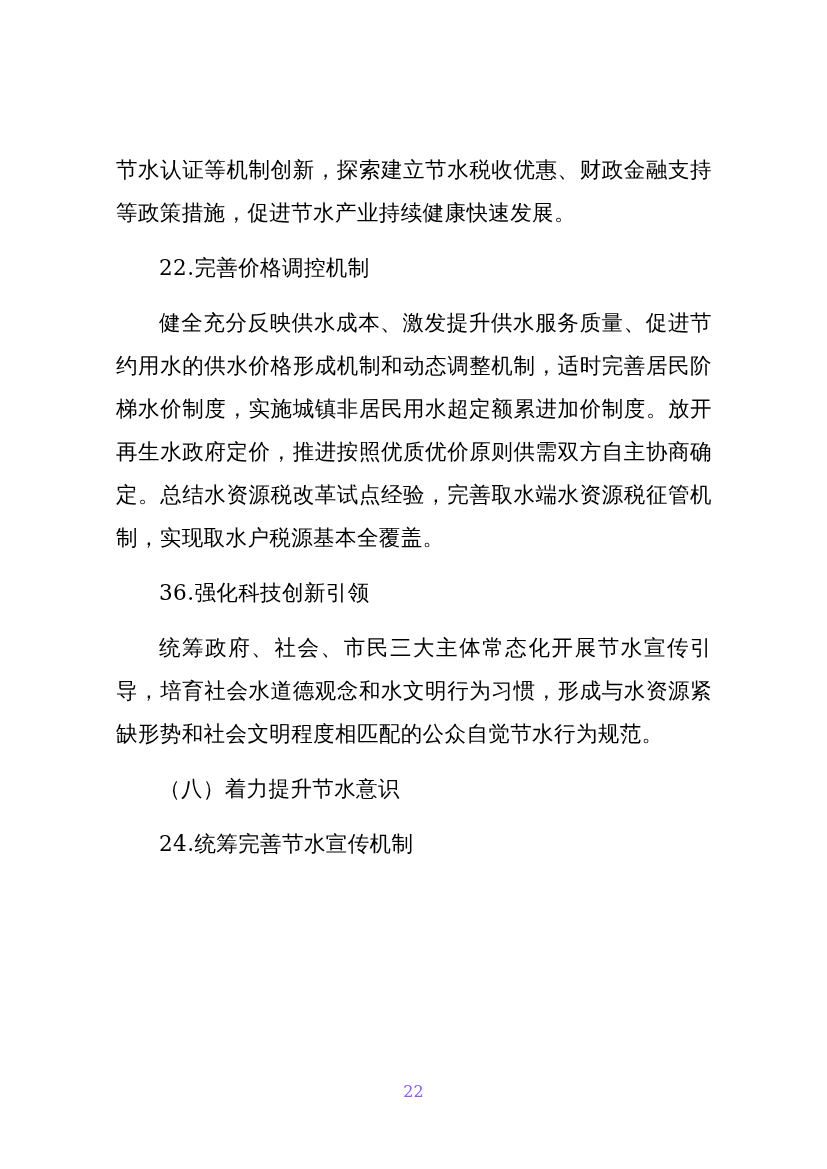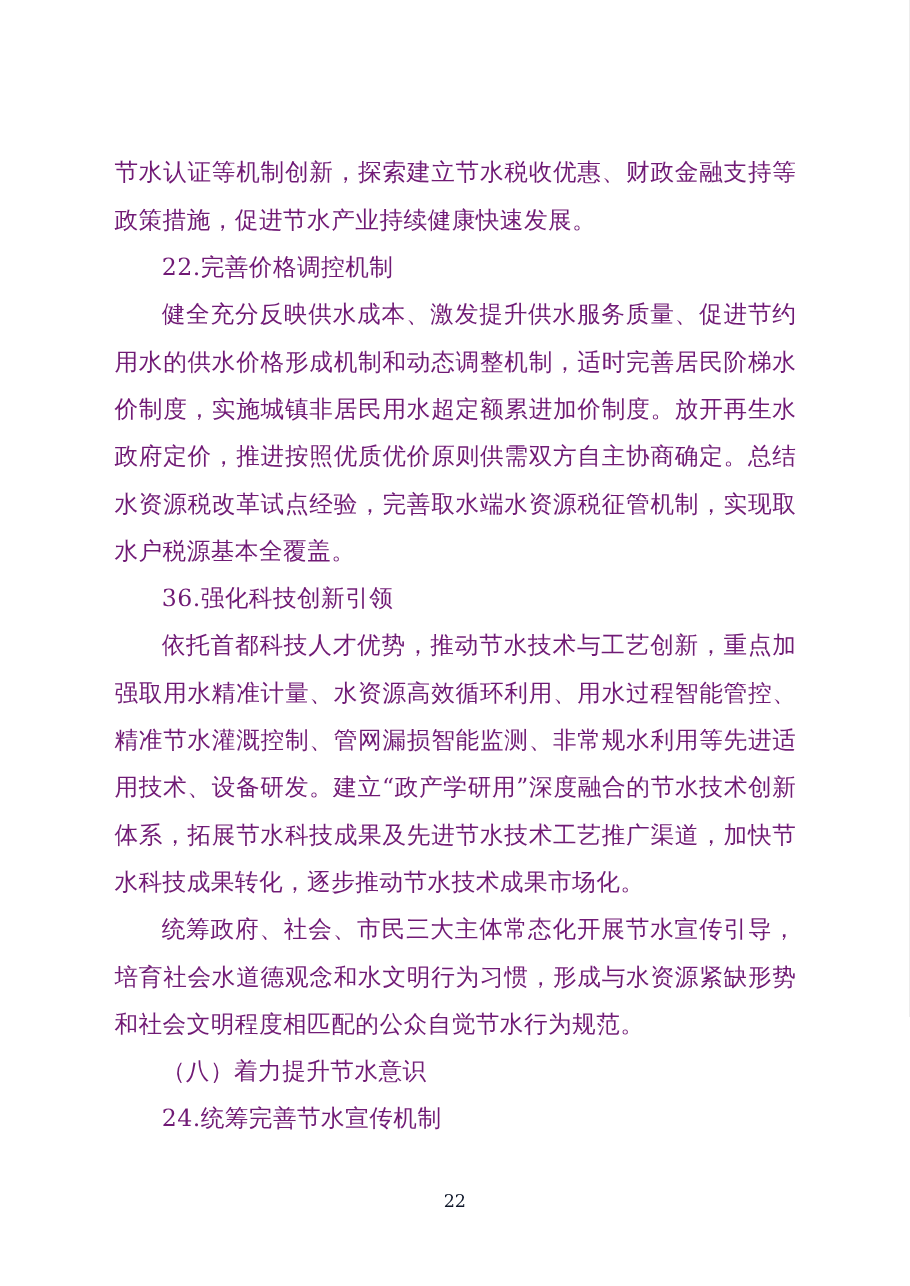--- a/index.html
+++ b/index.html
@@ -19,53 +19,52 @@
   .content {
     position: absolute;
     left: 104px;
     top: 136px;
     width: 620px;
   }
   .para {
     font-family: "DejaVu Serif", "Liberation Serif", serif;
     font-size: 21.5px;
     line-height: 43px;
-    color: #701a75;
+    color: #000000;
     text-align: justify;
     text-justify: inter-ideograph;
     letter-spacing: 0.4px;
-    margin: 0;
+    margin: 12px;
     white-space: pre-wrap;
     word-break: break-all;
   }
   .para.indent {
     text-indent: 2em;
   }
   .para.heading {
     text-indent: 2em;
   }
   .page-number {
     position: absolute;
     left: 0;
     right: 0;
     top: 1082px;
     text-align: center;
     font-family: "DejaVu Serif", "Liberation Serif", serif;
     font-size: 16px;
-    color: #0f172a;
+    color: #8b5cf6;
   }
 </style>
 </head>
 <body>
 
 <div class="page">
   <div class="content">
     <p class="para">节水认证等机制创新，探索建立节水税收优惠、财政金融支持等政策措施，促进节水产业持续健康快速发展。</p>
     <p class="para heading">22.完善价格调控机制</p>
     <p class="para indent">健全充分反映供水成本、激发提升供水服务质量、促进节约用水的供水价格形成机制和动态调整机制，适时完善居民阶梯水价制度，实施城镇非居民用水超定额累进加价制度。放开再生水政府定价，推进按照优质优价原则供需双方自主协商确定。总结水资源税改革试点经验，完善取水端水资源税征管机制，实现取水户税源基本全覆盖。</p>
     <p class="para heading">36.强化科技创新引领</p>
-    <p class="para indent">依托首都科技人才优势，推动节水技术与工艺创新，重点加强取用水精准计量、水资源高效循环利用、用水过程智能管控、精准节水灌溉控制、管网漏损智能监测、非常规水利用等先进适用技术、设备研发。建立“政产学研用”深度融合的节水技术创新体系，拓展节水科技成果及先进节水技术工艺推广渠道，加快节水科技成果转化，逐步推动节水技术成果市场化。</p>
     <p class="para indent">统筹政府、社会、市民三大主体常态化开展节水宣传引导，培育社会水道德观念和水文明行为习惯，形成与水资源紧缺形势和社会文明程度相匹配的公众自觉节水行为规范。</p>
     <p class="para heading">（八）着力提升节水意识</p>
     <p class="para heading">24.统筹完善节水宣传机制</p>
   </div>
   <div class="page-number">22</div>
 </div>
 
 </body></html>

